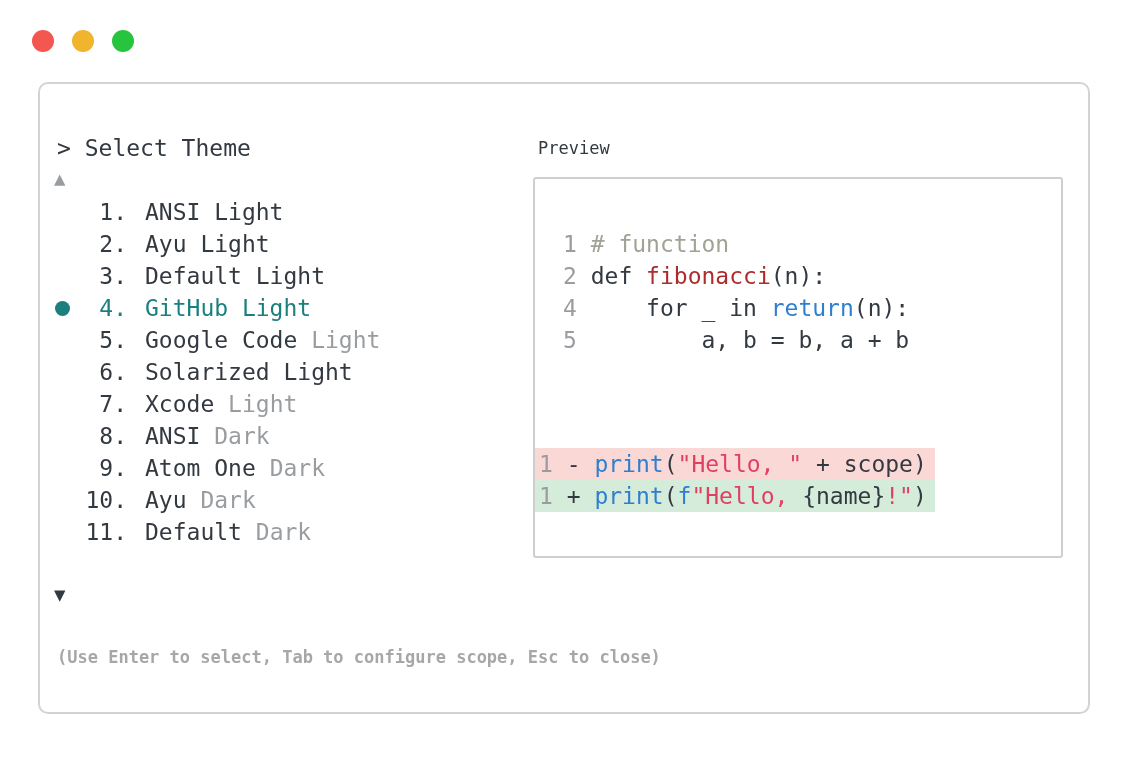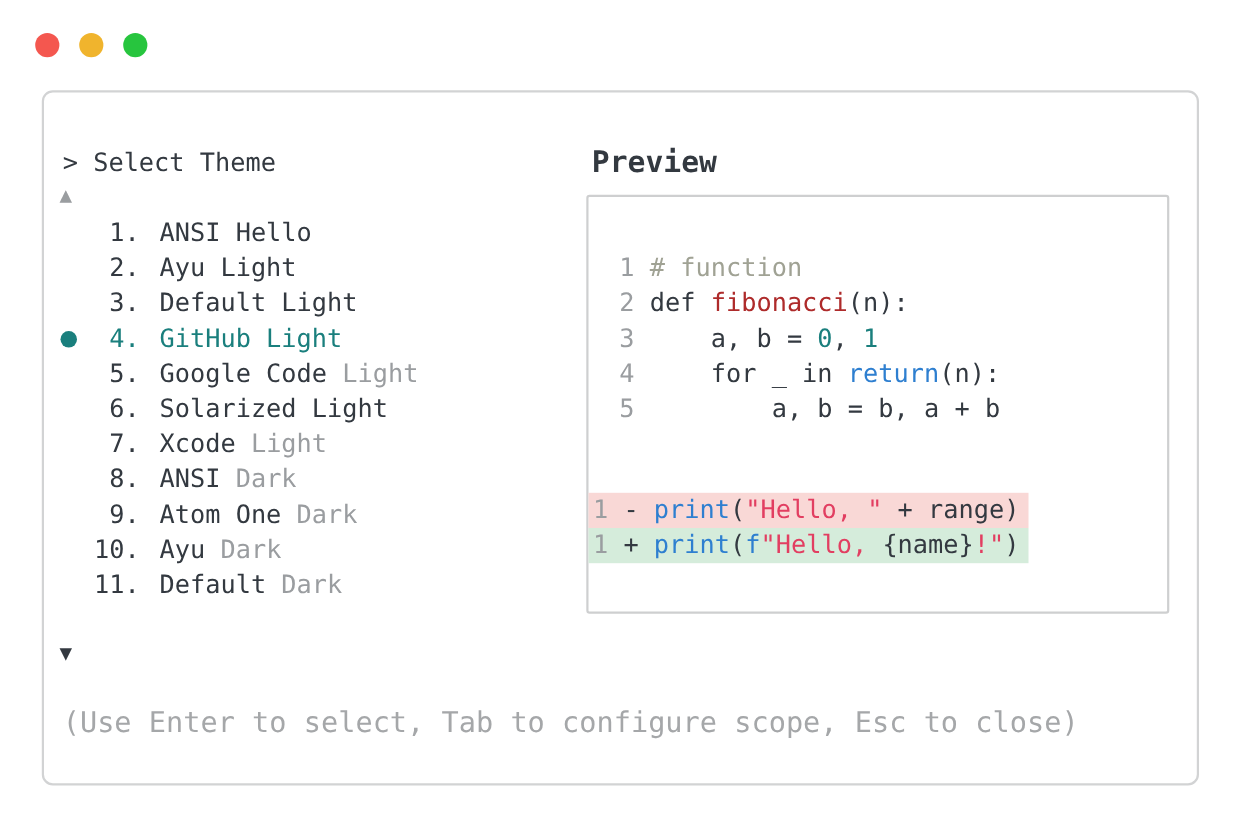--- a/index.html
+++ b/index.html
@@ -10,22 +10,22 @@
   
   .traffic { position:absolute; left:32px; top:30px; display:flex; gap:18px; }
   .tl-dot { width:22px; height:22px; border-radius:50%; }
 
   
   .panel { position:absolute; left:38px; top:82px; width:1052px; height:632px;
            border:2px solid #d2d3d4; border-radius:10px; background:#fff; }
 
   .prompt { position:absolute; left:17px; top:48px; font-size:23px; line-height:32px;
             color:var(--text-dark); white-space:pre; }
-  .preview-label { position:absolute; left:498px; top:48px; font-size:27px; line-height:32px;
-            color:var(--text-dark);font-weight:bold; }
+  .preview-label { position:absolute; left:498px; top:48px; font-size:17px; line-height:32px;
+            color:var(--text-dark); }
 
   .scroll-up   { position:absolute; left:14px; top:78px;  font-size:19px; line-height:32px; color:var(--text-muted); }
   .scroll-down { position:absolute; left:14px; top:494px; font-size:19px; line-height:32px; color:var(--text-dark); }
 
   
   .theme-list { position:absolute; left:0; top:112px; }
   .list-row { height:32px; display:flex; align-items:center; font-size:23px; white-space:pre; }
   .bullet-cell { width:44px; display:flex; justify-content:center; align-items:center; }
   .dot { width:15px; height:15px; border-radius:50%; background:var(--accent-teal); }
   .num-cell { width:43px; text-align:right; color:var(--text-dark); }
@@ -46,67 +46,66 @@
   .diff-bg.added   { background:var(--added-bg); }
 
   
   .tok-plain    { color:var(--text-dark); }
   .tok-comment  { color:var(--comment); }
   .tok-function { color:var(--function-red);margin-top:36px; }
   .tok-number   { color:var(--accent-teal); }
   .tok-builtin  { color:var(--builtin-blue); }
   .tok-string   { color:var(--string-crimson); }
 
-  .footer { position:absolute; left:17px; top:557px; font-size:26px; line-height:32px;
-            color:var(--text-faint); white-space:pre; }
+  .footer { position:absolute; left:17px; top:557px; font-size:17px; line-height:32px;
+            color:var(--text-faint); white-space:pre;font-weight:bold; }
 </style>
 </head>
 <body>
 
 <div class="stage">
 
   <div class="traffic" id="traffic-lights">
       <div class="tl-dot" style="background: rgb(244, 87, 79);"></div>
       <div class="tl-dot" style="background: rgb(240, 180, 45);"></div>
       <div class="tl-dot" style="background: rgb(39, 197, 62);"></div>
     </div>
 
   <div class="panel">
 
     <div class="prompt">&gt; Select Theme</div>
     <div class="preview-label">Preview</div>
 
     <div class="scroll-up">▲</div>
 
     <div class="theme-list" id="theme-list">
-        <div class="list-row"><span class="bullet-cell"></span><span class="num-cell">1.</span><span class="name-cell">ANSI Hello</span></div>
+        <div class="list-row"><span class="bullet-cell"></span><span class="num-cell">1.</span><span class="name-cell">ANSI Light</span></div>
         <div class="list-row"><span class="bullet-cell"></span><span class="num-cell">2.</span><span class="name-cell">Ayu Light</span></div>
         <div class="list-row"><span class="bullet-cell"></span><span class="num-cell">3.</span><span class="name-cell">Default Light</span></div>
         <div class="list-row selected"><span class="bullet-cell"><span class="dot"></span></span><span class="num-cell">4.</span><span class="name-cell">GitHub Light</span></div>
         <div class="list-row"><span class="bullet-cell"></span><span class="num-cell">5.</span><span class="name-cell">Google Code<span class="variant"> Light</span></span></div>
         <div class="list-row"><span class="bullet-cell"></span><span class="num-cell">6.</span><span class="name-cell">Solarized Light</span></div>
         <div class="list-row"><span class="bullet-cell"></span><span class="num-cell">7.</span><span class="name-cell">Xcode<span class="variant"> Light</span></span></div>
         <div class="list-row"><span class="bullet-cell"></span><span class="num-cell">8.</span><span class="name-cell">ANSI<span class="variant"> Dark</span></span></div>
         <div class="list-row"><span class="bullet-cell"></span><span class="num-cell">9.</span><span class="name-cell">Atom One<span class="variant"> Dark</span></span></div>
         <div class="list-row"><span class="bullet-cell"></span><span class="num-cell">10.</span><span class="name-cell">Ayu<span class="variant"> Dark</span></span></div>
         <div class="list-row"><span class="bullet-cell"></span><span class="num-cell">11.</span><span class="name-cell">Default<span class="variant"> Dark</span></span></div>
       </div>
 
     <div class="scroll-down">▼</div>
 
     <div class="preview-box">
       <div class="code-lines" id="code-lines">
           <div class="code-line"><span class="line-num">1</span> <span class="tok-comment"># function</span></div>
           <div class="code-line"><span class="line-num">2</span> <span class="tok-plain">def </span><span class="tok-function">fibonacci</span><span class="tok-plain">(n):</span></div>
-          <div class="code-line"><span class="line-num">3</span> <span class="tok-plain">    a, b = </span><span class="tok-number">0</span><span class="tok-plain">, </span><span class="tok-number">1</span></div>
           <div class="code-line"><span class="line-num">4</span> <span class="tok-plain">    for _ in </span><span class="tok-builtin">return</span><span class="tok-plain">(n):</span></div>
           <div class="code-line"><span class="line-num">5</span> <span class="tok-plain">        a, b = b, a + b</span></div>
         </div>
       <div class="diff-lines" id="diff-lines">
-          <div class="diff-line"><span class="diff-bg removed"><span class="line-num">1</span> <span class="tok-plain">- </span><span class="tok-builtin">print</span><span class="tok-plain">(</span><span class="tok-string">"Hello, "</span><span class="tok-plain"> + range)</span></span></div>
+          <div class="diff-line"><span class="diff-bg removed"><span class="line-num">1</span> <span class="tok-plain">- </span><span class="tok-builtin">print</span><span class="tok-plain">(</span><span class="tok-string">"Hello, "</span><span class="tok-plain"> + scope)</span></span></div>
           <div class="diff-line"><span class="diff-bg added"><span class="line-num">1</span> <span class="tok-plain">+ </span><span class="tok-builtin">print</span><span class="tok-plain">(</span><span class="tok-builtin">f</span><span class="tok-string">"Hello, </span><span class="tok-plain">{name}</span><span class="tok-string">!"</span><span class="tok-plain">)</span></span></div>
         </div>
     </div>
 
     <div class="footer">(Use Enter to select, Tab to configure scope, Esc to close)</div>
 
   </div>
 </div>
 
 </body></html>

